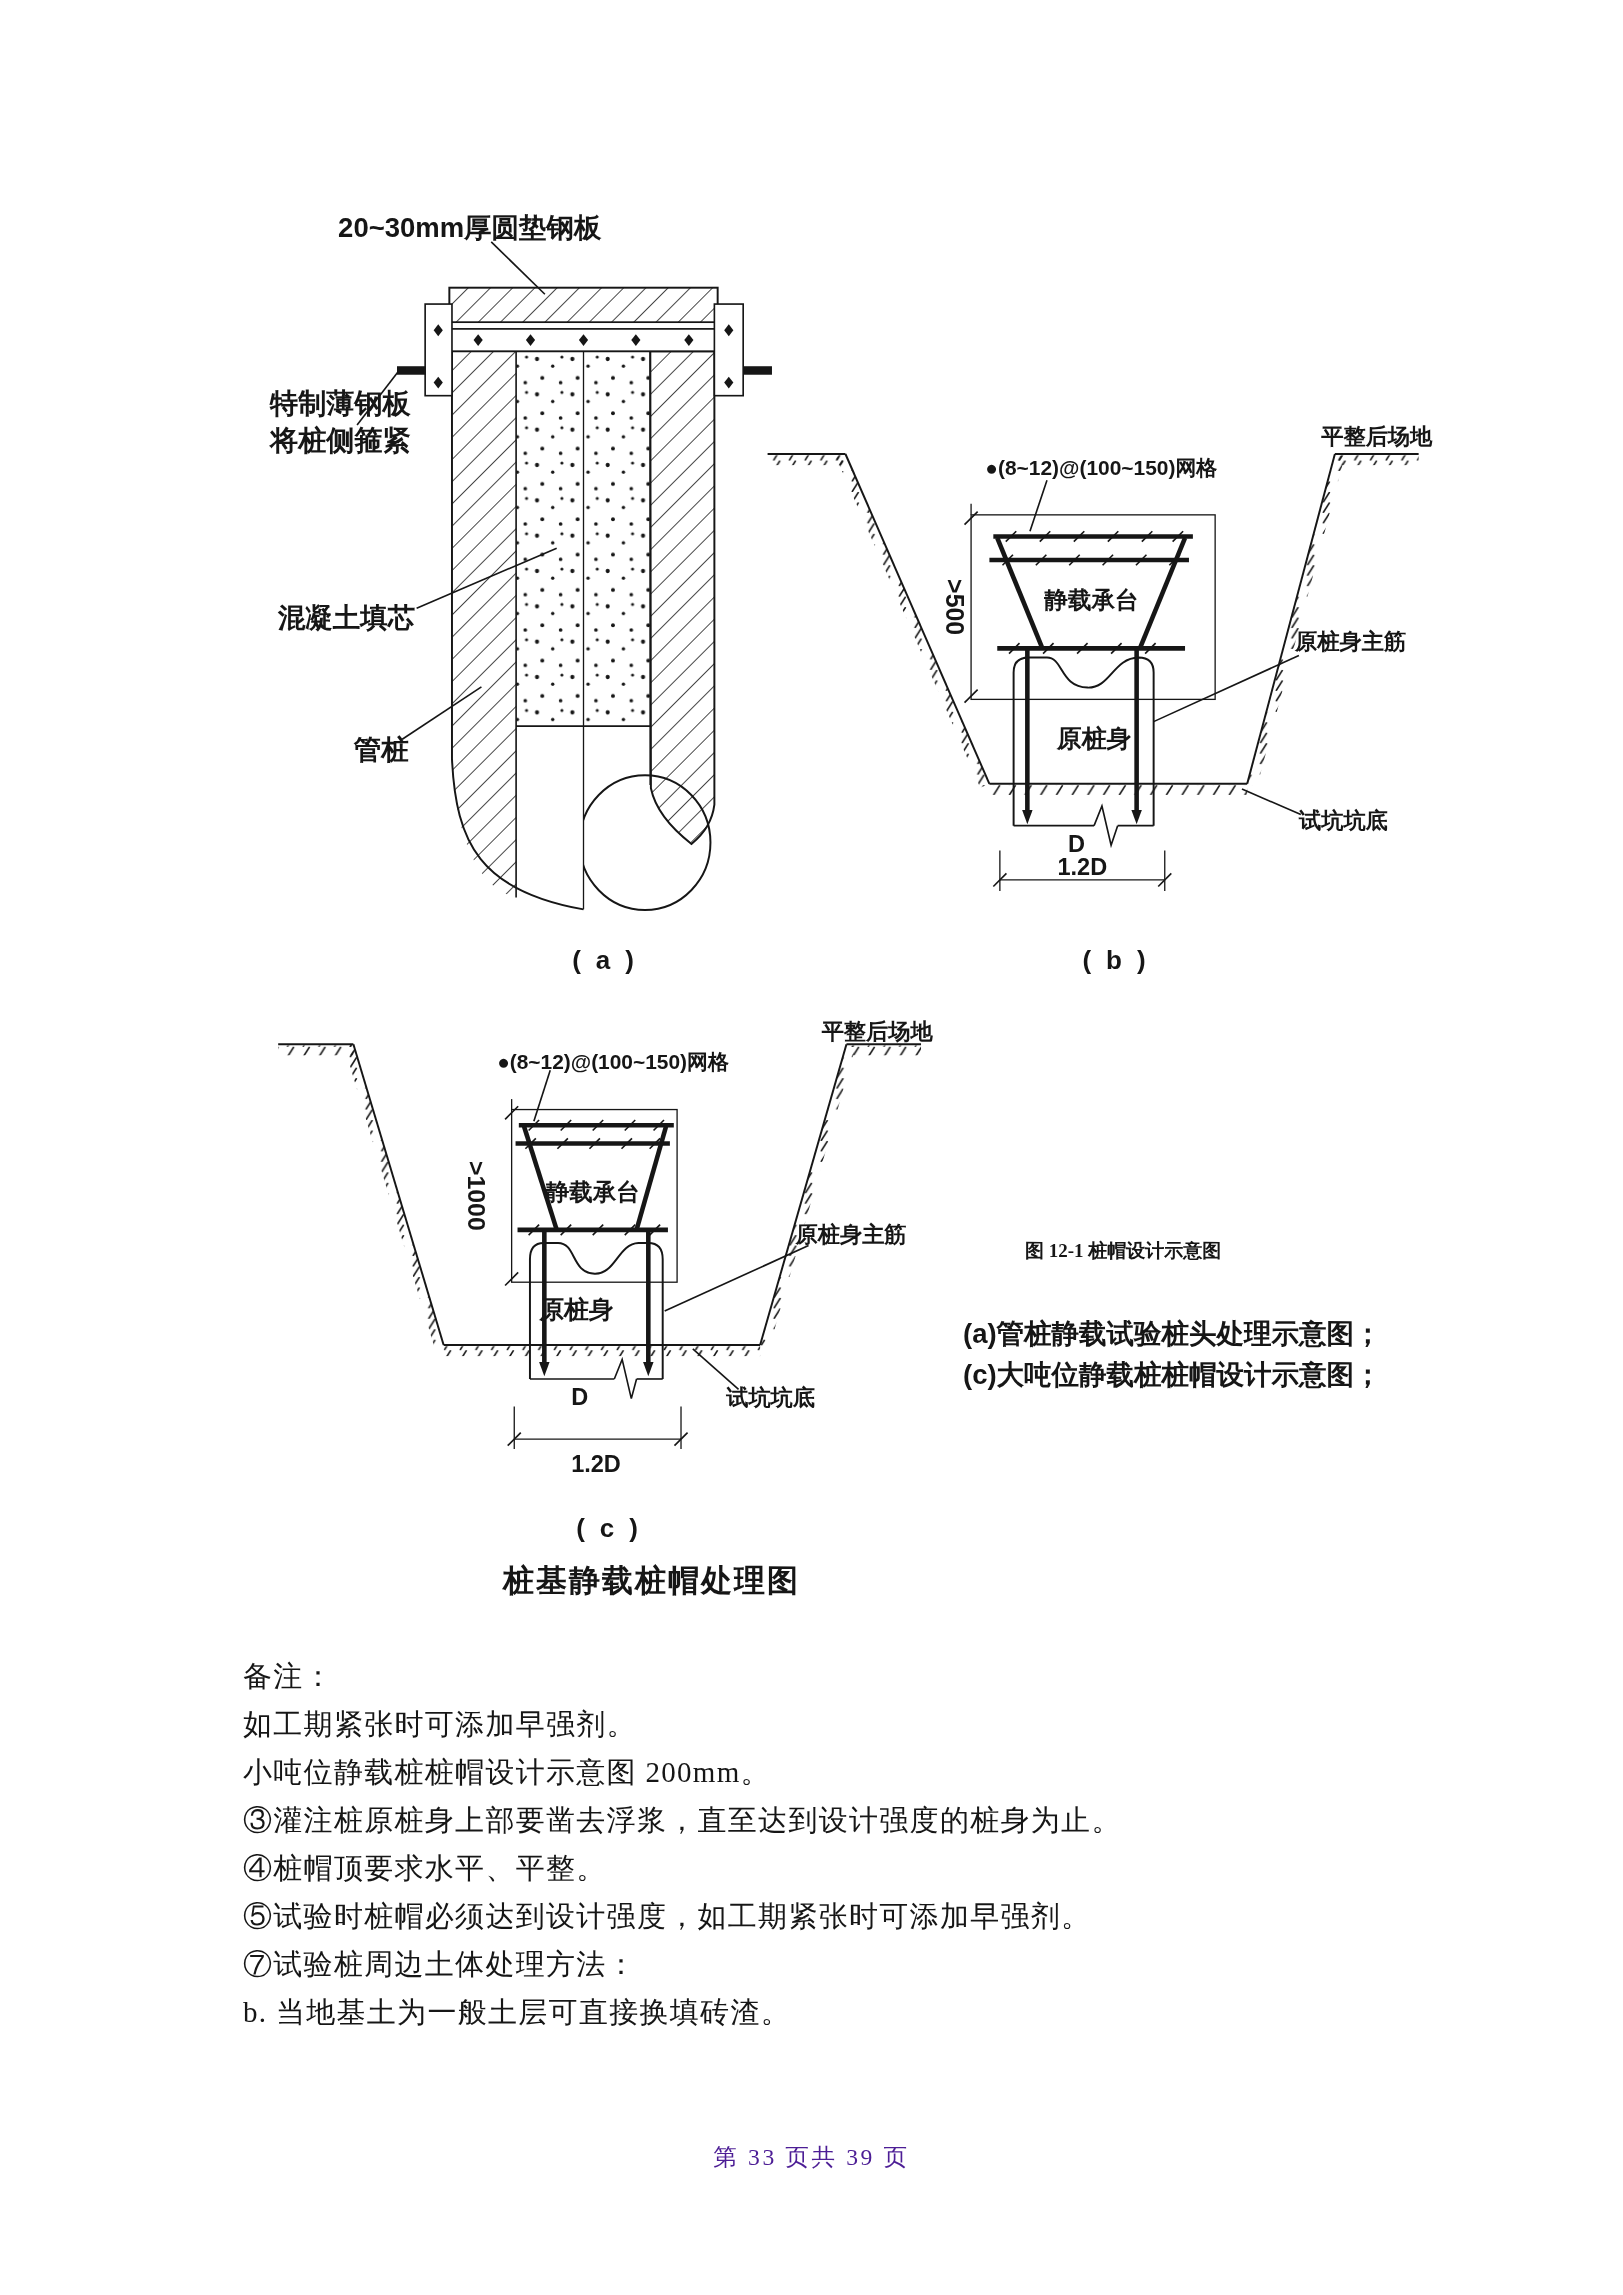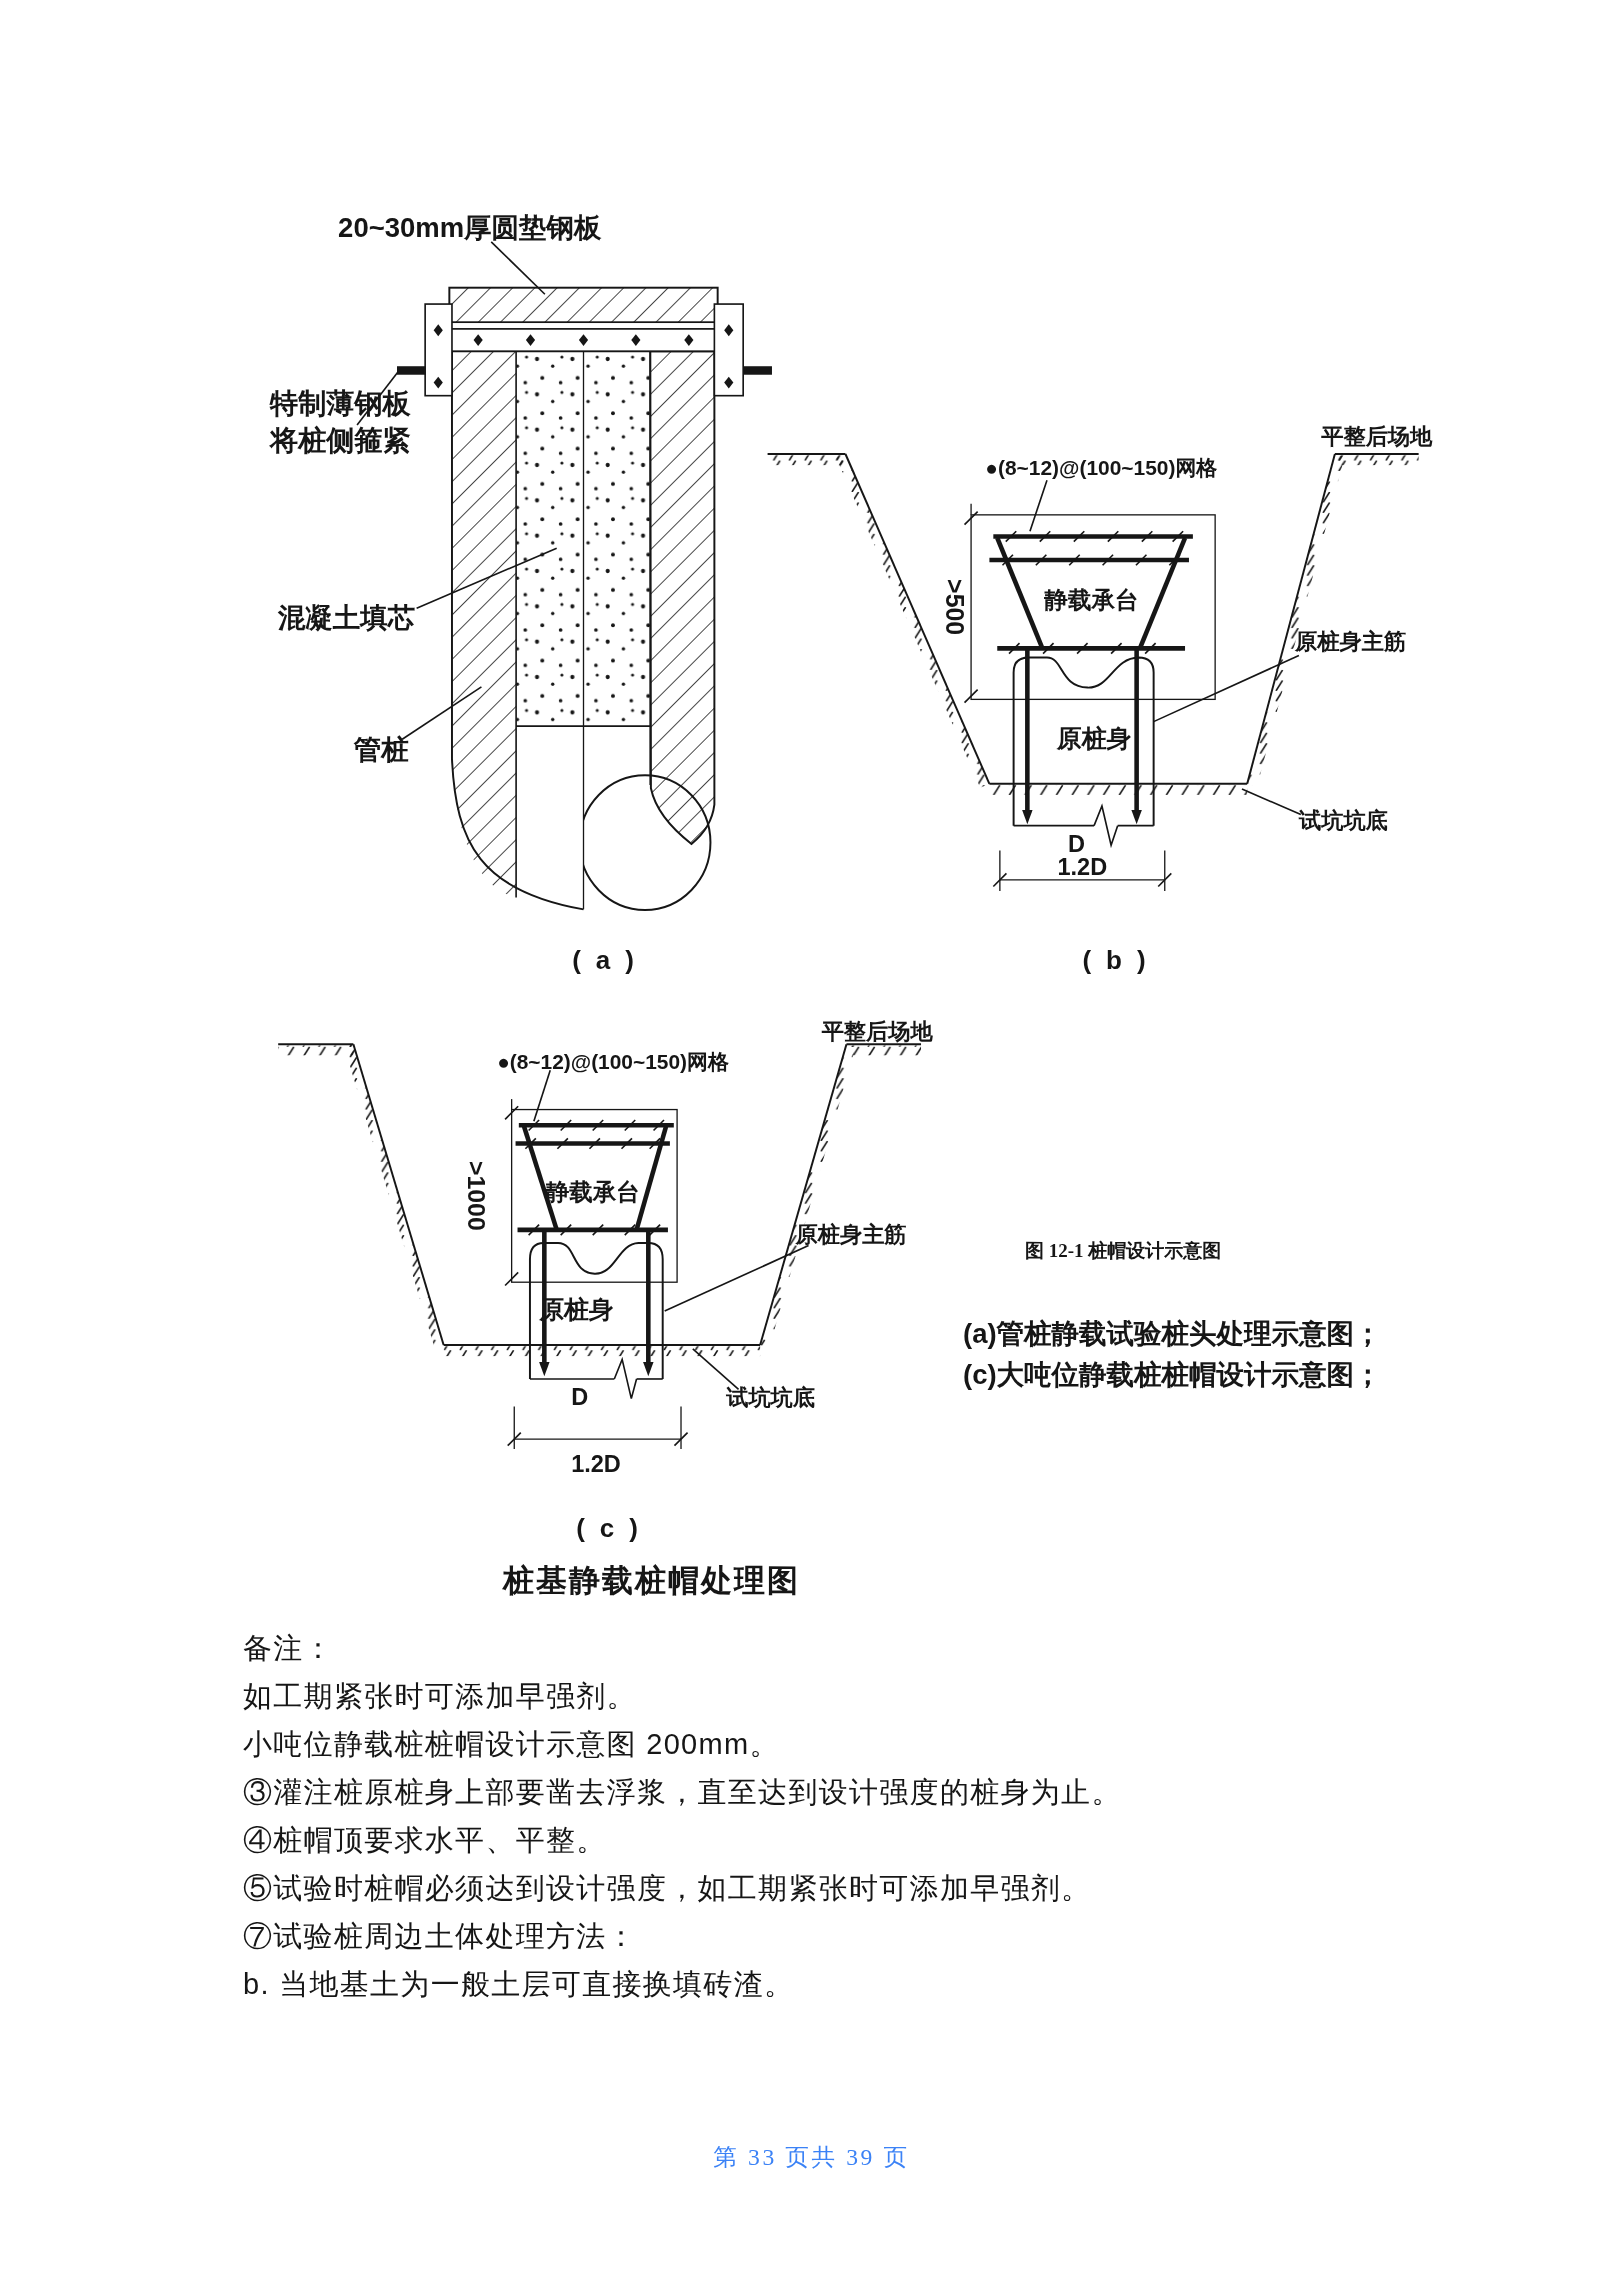--- a/index.html
+++ b/index.html
@@ -8,23 +8,23 @@
     font-family:"Liberation Sans",sans-serif;color:#161616;overflow:hidden;
   }
   svg{position:absolute;overflow:visible;}
   svg text{fill:#161616;font-family:"Liberation Sans",sans-serif;}
   .abs{position:absolute;}
   .ctr{text-align:center;}
   .sublabel{font-size:26px;font-weight:bold;letter-spacing:3.9px;}
   .cap-title{font-size:19px;font-weight:bold;font-family:"Liberation Serif",serif;}
   .cap-line{font-size:27.5px;font-weight:bold;line-height:41px;white-space:nowrap;}
   .main-title{font-size:31px;font-weight:bold;letter-spacing:2px;font-family:"Liberation Serif",serif;}
-  .notes{font-family:Liberation Sans, sans-serif;font-size:29px;letter-spacing:1.3px;}
+  .notes{font-family:Liberation Serif, serif;font-size:29px;letter-spacing:1.3px;margin-top:28px;}
   .notes div{line-height:48px;white-space:nowrap;}
-  .footer{font-size:23.6px;font-family:"Liberation Serif",serif;color:#3b82f6;letter-spacing:2.6px;}
+  .footer{font-size:23.6px;font-family:"Liberation Serif",serif;color:#4c1d95;letter-spacing:2.6px;}
 </style>
 </head>
 <body>
 
 <svg class="abs" style="left:236px;top:183px" width="589" height="746" viewBox="360 280 900 1140">
   <defs>
     <pattern id="hatchP" width="24" height="24" patternUnits="userSpaceOnUse" patternTransform="rotate(45)">
       <line x1="0" y1="0" x2="0" y2="24" stroke="#161616" stroke-width="2.4"></line>
     </pattern>
     <pattern id="dotsP" width="54" height="54" patternUnits="userSpaceOnUse">

